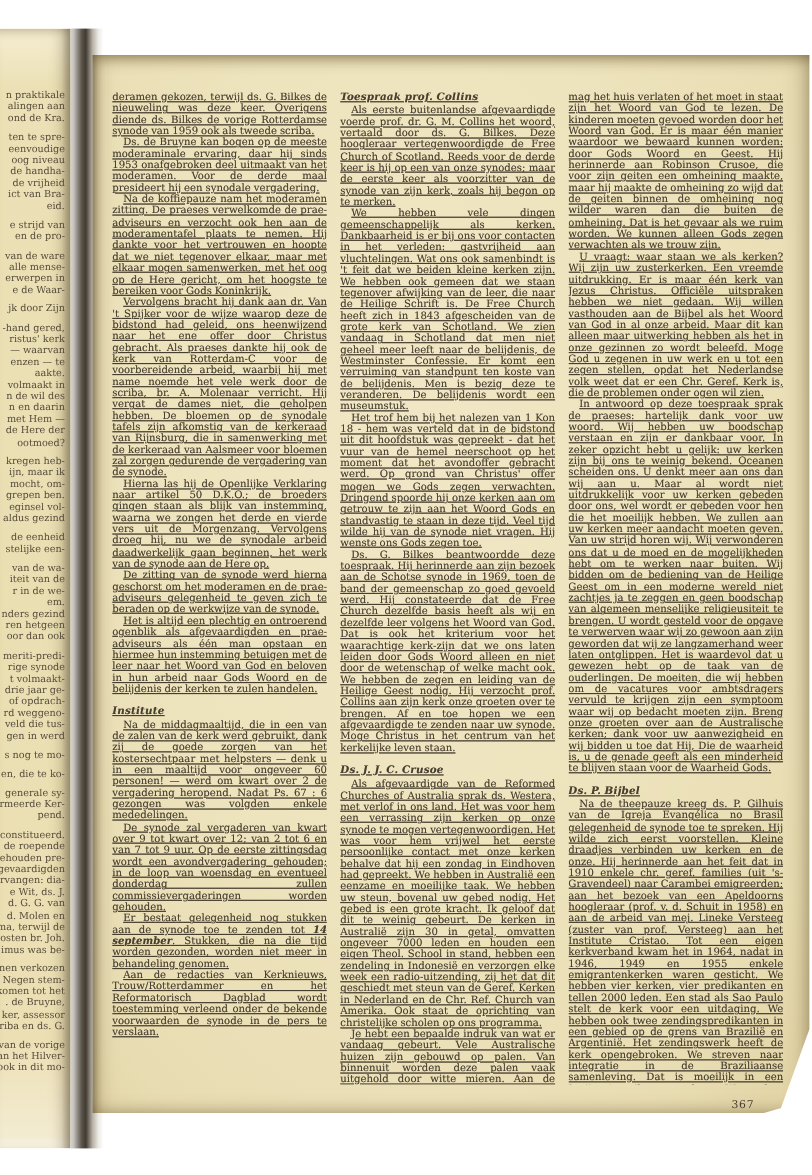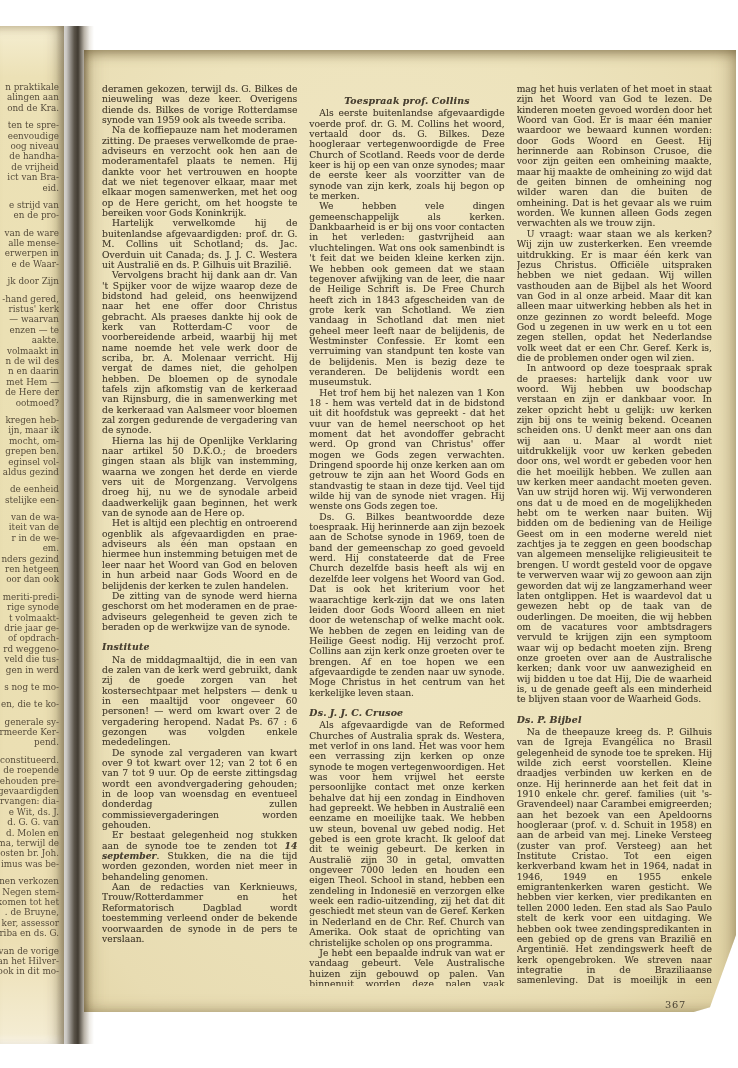--- a/index.html
+++ b/index.html
@@ -41,26 +41,26 @@
       inset -14px 0 20px -13px rgba(110,92,55,.65),
       inset 0 -12px 16px -13px rgba(110,92,55,.55),
       inset 16px 0 20px -15px rgba(110,92,55,.6);
   }
 
   .columns{display:flex;gap:12px;padding:34px 24px 0 18px;height:902px;overflow:hidden;}
   .col{
     flex:1 1 0;overflow:hidden;text-align:justify;color:#473f30;
     font-size:9.2px;line-height:10.35px;
     text-shadow:0 0 .4px rgba(70,60,45,.45);
-    hyphens:auto;-webkit-hyphens:auto;word-spacing:-0.2px;
+    hyphens:auto;-webkit-hyphens:auto;word-spacing:-0.2px;text-decoration:underline;
   }
   .para{margin:0;text-indent:10px;}
   .para.noindent{text-indent:0;}
   .col-heading{margin:10px 0 2px;font-size:9.4px;font-style:italic;font-weight:bold;letter-spacing:.2px;text-align:left;}
-  .col-heading:first-child{margin-top:12px;text-align:center;}
+  .col-heading:first-child{margin-top:0;}
   em.bi{font-style:italic;font-weight:bold;}
 
   .page-number{position:absolute;top:918px;right:50px;font-size:9.8px;color:#473f30;letter-spacing:.8px;margin-top:31px;}
 </style>
 </head>
 <body>
 
 <div class="scene">
 
   <div class="left-page">
@@ -310,26 +310,26 @@
         </div>
       </div>
   </div>
 
   <div class="gutter"></div>
 
   <div class="right-page">
     <div class="columns">
       <div class="col">
           <p class="para noindent">deramen gekozen, terwijl ds. G. Bilkes de nieuweling was deze keer. Overigens diende ds. Bilkes de vorige Rotterdamse synode van 1959 ook als tweede scriba.</p>
+          <p class="para">Ds. de Bruyne kan bogen op de meeste moderaminale ervaring, daar hij sinds 1953 onafgebroken deel uitmaakt van het moderamen. Voor de derde maal presideert hij een synodale vergadering.</p>
           <p class="para">Na de koffiepauze nam het moderamen zitting. De praeses verwelkomde de prae-adviseurs en verzocht ook hen aan de moderamentafel plaats te nemen. Hij dankte voor het vertrouwen en hoopte dat we niet tegenover elkaar, maar met elkaar mogen samenwerken, met het oog op de Here gericht, om het hoogste te bereiken voor Gods Koninkrijk.</p>
-          <p class="para">Hartelijk verwelkomde hij de buitenlandse afgevaardigden: prof. dr. G. M. Collins uit Schotland; ds. Jac. Overduin uit Canada; ds. J. J. C. Westera uit Australië en ds. P. Gilhuis uit Brazilië.</p>
           <p class="para">Vervolgens bracht hij dank aan dr. Van 't Spijker voor de wijze waarop deze de bidstond had geleid, ons heenwijzend naar het ene offer door Christus gebracht. Als praeses dankte hij ook de kerk van Rotterdam-C voor de voorbereidende arbeid, waarbij hij met name noemde het vele werk door de scriba, br. A. Molenaar verricht. Hij vergat de dames niet, die geholpen hebben. De bloemen op de synodale tafels zijn afkomstig van de kerkeraad van Rijnsburg, die in samenwerking met de kerkeraad van Aalsmeer voor bloemen zal zorgen gedurende de vergadering van de synode.</p>
           <p class="para">Hierna las hij de Openlijke Verklaring naar artikel 50 D.K.O.; de broeders gingen staan als blijk van instemming, waarna we zongen het derde en vierde vers uit de Morgenzang. Vervolgens droeg hij, nu we de synodale arbeid daadwerkelijk gaan beginnen, het werk van de synode aan de Here op.</p>
+          <p class="para">De zitting van de synode werd hierna geschorst om het moderamen en de prae-adviseurs gelegenheid te geven zich te beraden op de werkwijze van de synode.</p>
           <p class="para">Het is altijd een plechtig en ontroerend ogenblik als afgevaardigden en prae-adviseurs als één man opstaan en hiermee hun instemming betuigen met de leer naar het Woord van God en beloven in hun arbeid naar Gods Woord en de belijdenis der kerken te zulen handelen.</p>
-          <p class="para">De zitting van de synode werd hierna geschorst om het moderamen en de prae-adviseurs gelegenheid te geven zich te beraden op de werkwijze van de synode.</p>
           <h3 class="col-heading">Institute</h3>
           <p class="para">Na de middagmaaltijd, die in een van de zalen van de kerk werd gebruikt, dank zij de goede zorgen van het kostersechtpaar met helpsters — denk u in een maaltijd voor ongeveer 60 personen! — werd om kwart over 2 de vergadering heropend. Nadat Ps. 67 : 6 gezongen was volgden enkele mededelingen.</p>
           <p class="para">De synode zal vergaderen van kwart over 9 tot kwart over 12; van 2 tot 6 en van 7 tot 9 uur. Op de eerste zittingsdag wordt een avondvergadering gehouden; in de loop van woensdag en eventueel donderdag zullen commissievergaderingen worden gehouden.</p>
           <p class="para">Er bestaat gelegenheid nog stukken aan de synode toe te zenden tot <em class="bi">14 september</em>. Stukken, die na die tijd worden gezonden, worden niet meer in behandeling genomen.</p>
           <p class="para">Aan de redacties van Kerknieuws, Trouw/Rotterdammer en het Reformatorisch Dagblad wordt toestemming verleend onder de bekende voorwaarden de synode in de pers te verslaan.</p>
         </div>
       <div class="col">
           <h3 class="col-heading">Toespraak prof. Collins</h3>
           <p class="para">Als eerste buitenlandse afgevaardigde voerde prof. dr. G. M. Collins het woord, vertaald door ds. G. Bilkes. Deze hoogleraar vertegenwoordigde de Free Church of Scotland. Reeds voor de derde keer is hij op een van onze synodes; maar de eerste keer als voorzitter van de synode van zijn kerk, zoals hij begon op te merken.</p>
           <p class="para">We hebben vele dingen gemeenschappelijk als kerken. Dankbaarheid is er bij ons voor contacten in het verleden: gastvrijheid aan vluchtelingen. Wat ons ook samenbindt is 't feit dat we beiden kleine kerken zijn. We hebben ook gemeen dat we staan tegenover afwijking van de leer, die naar de Heilige Schrift is. De Free Church heeft zich in 1843 afgescheiden van de grote kerk van Schotland. We zien vandaag in Schotland dat men niet geheel meer leeft naar de belijdenis, de Westminster Confessie. Er komt een verruiming van standpunt ten koste van de belijdenis. Men is bezig deze te veranderen. De belijdenis wordt een museumstuk.</p>

